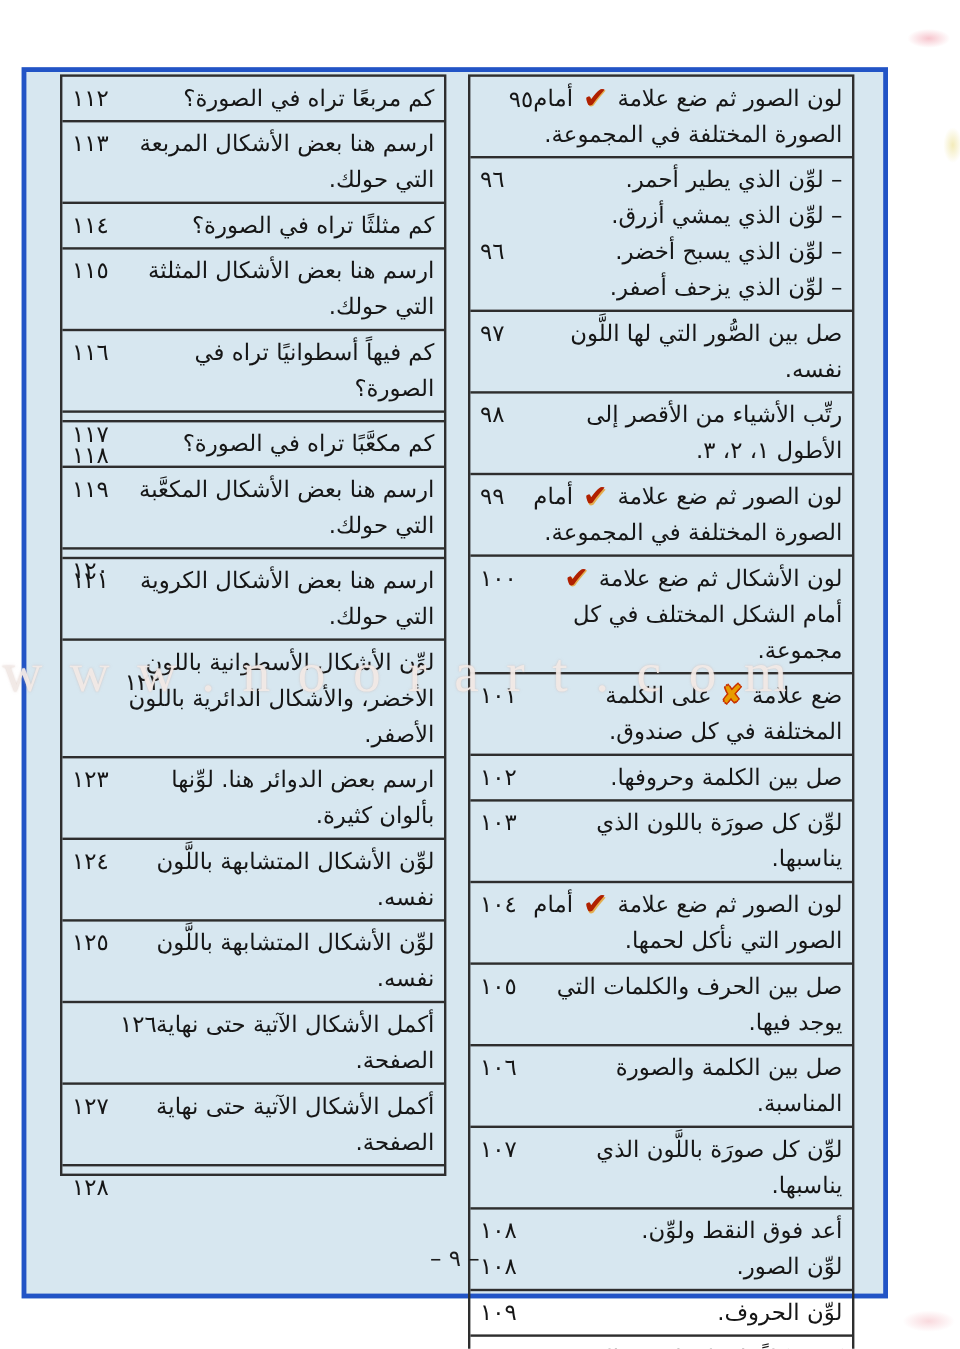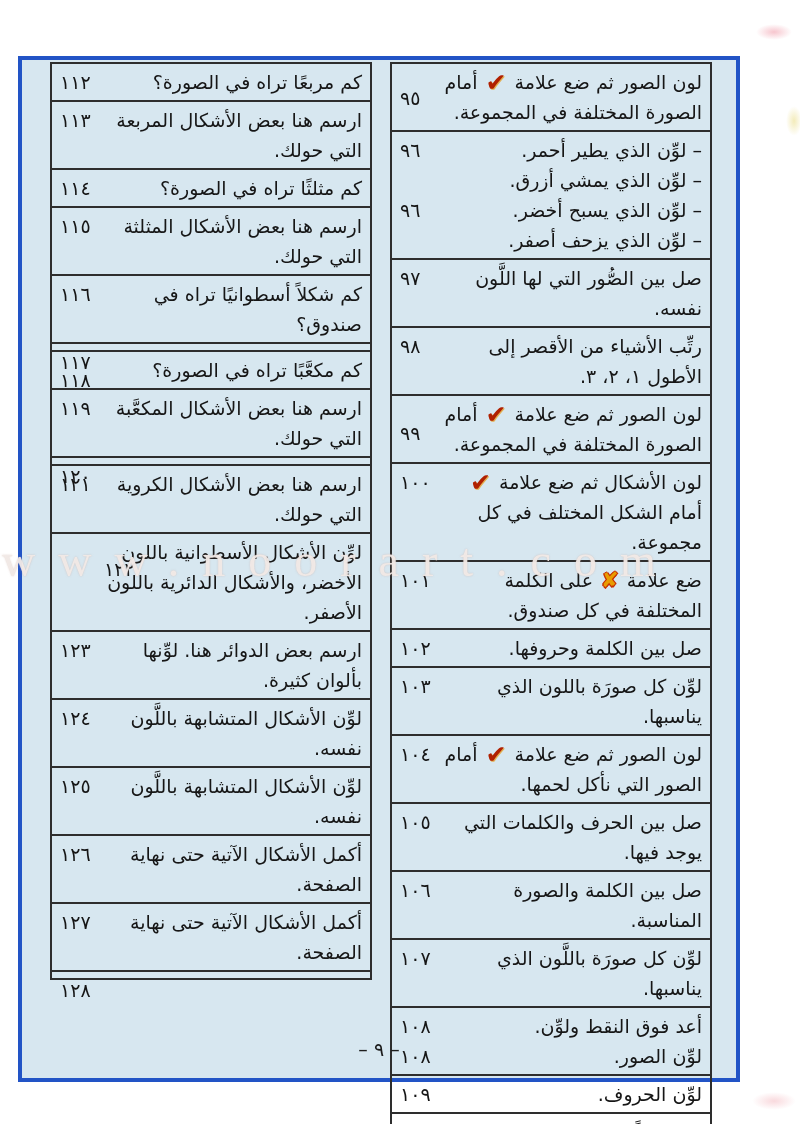--- a/index.html
+++ b/index.html
@@ -81,21 +81,21 @@
       </div>
       <div class="row">
         <div class="row-text">كم مثلثًا تراه في الصورة؟</div>
         <span class="row-num" style="top: 3px;">١١٤</span>
       </div>
       <div class="row">
         <div class="row-text">ارسم هنا بعض الأشكال المثلثة التي حولك.</div>
         <span class="row-num" style="top: 3px;">١١٥</span>
       </div>
       <div class="row">
-        <div class="row-text">كم شكلاً أسطوانيًا تراه في صندوق؟</div>
+        <div class="row-text">كم فيهاً أسطوانيًا تراه في الصورة؟</div>
         <span class="row-num" style="top: 3px;">١١٦</span>
       </div>
       <div class="row">
         <span class="row-num" style="top: 3px;">١١٧</span>
       </div>
       <div class="row">
         <div class="row-text">كم مكعَّبًا تراه في الصورة؟</div>
         <span class="row-num" style="top: 3px; margin-top: 10px;">١١٨</span>
       </div>
       <div class="row">
@@ -120,51 +120,51 @@
       <div class="row">
         <div class="row-text">لوِّن الأشكال المتشابهة باللَّون نفسه.</div>
         <span class="row-num" style="top: 3px;">١٢٤</span>
       </div>
       <div class="row">
         <div class="row-text">لوِّن الأشكال المتشابهة باللَّون نفسه.</div>
         <span class="row-num" style="top: 3px;">١٢٥</span>
       </div>
       <div class="row">
         <div class="row-text">أكمل الأشكال الآتية حتى نهاية الصفحة.</div>
-        <span class="row-num" style="top: 3px;">١٢٦</span>
+        <span class="row-num" style="top: 3px; margin-left: 40px;">١٢٦</span>
       </div>
       <div class="row">
         <div class="row-text">أكمل الأشكال الآتية حتى نهاية الصفحة.</div>
         <span class="row-num" style="top: 3px;">١٢٧</span>
       </div>
       <div class="row">
         <span class="row-num" style="top: 3px;">١٢٨</span>
       </div>
     </div>
   <div class="toc-table" id="table-right">
       <div class="row">
         <div class="row-text">لون الصور ثم ضع علامة <span class="mark check">✔</span> أمام الصورة المختلفة في المجموعة.</div>
-        <span class="row-num" style="top: 19px;">٩٥</span>
+        <span class="row-num" style="top: 4px; margin-left: 24px;">٩٥</span>
       </div>
       <div class="row">
         <div class="row-text">– لوِّن الذي يطير أحمر.<br>– لوِّن الذي يمشي أزرق.<br>– لوِّن الذي يسبح أخضر.<br>– لوِّن الذي يزحف أصفر.</div>
         <span class="row-num" style="top: 3px;">٩٦</span>
         <span class="row-num" style="top: 63px;">٩٦</span>
       </div>
       <div class="row">
         <div class="row-text">صل بين الصُّور التي لها اللَّون نفسه.</div>
         <span class="row-num" style="top: 3px;">٩٧</span>
       </div>
       <div class="row">
         <div class="row-text">رتِّب الأشياء من الأقصر إلى الأطول ١، ٢، ٣.</div>
         <span class="row-num" style="top: 3px;">٩٨</span>
       </div>
       <div class="row">
         <div class="row-text">لون الصور ثم ضع علامة <span class="mark check">✔</span> أمام الصورة المختلفة في المجموعة.</div>
-        <span class="row-num" style="top: 3px; margin-top: 19px;">٩٩</span>
+        <span class="row-num" style="top: 3px;">٩٩</span>
       </div>
       <div class="row">
         <div class="row-text">لون الأشكال ثم ضع علامة <span class="mark check">✔</span> أمام الشكل المختلف في كل مجموعة.</div>
         <span class="row-num" style="top: 3px;">١٠٠</span>
       </div>
       <div class="row">
         <div class="row-text">ضع علامة <span class="mark cross">✘</span> على الكلمة المختلفة في كل صندوق.</div>
         <span class="row-num" style="top: 3px;">١٠١</span>
       </div>
       <div class="row">

